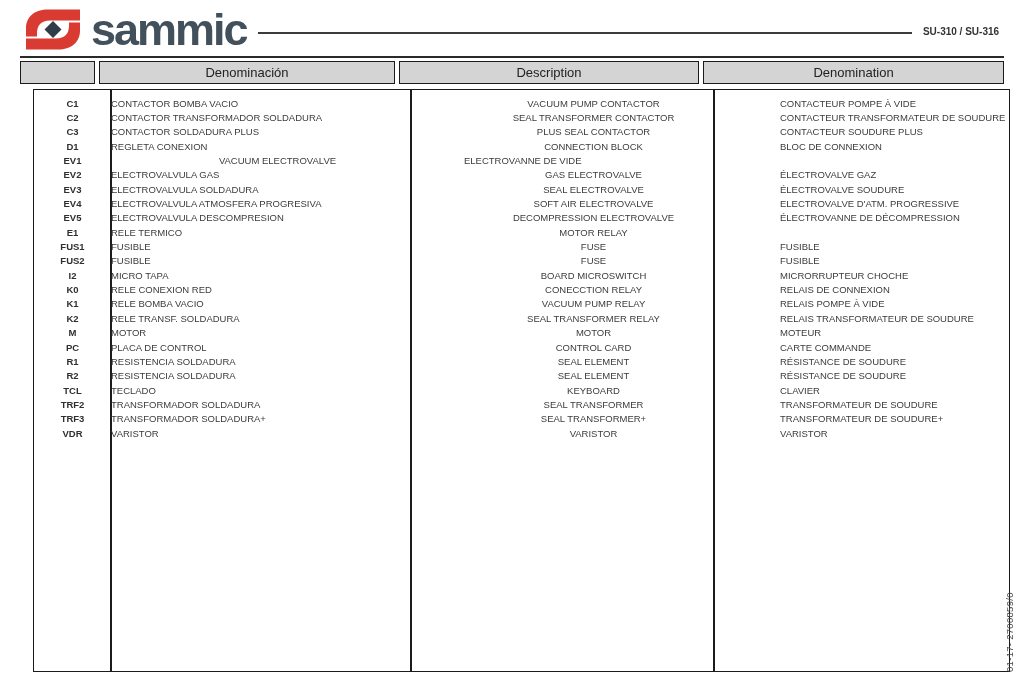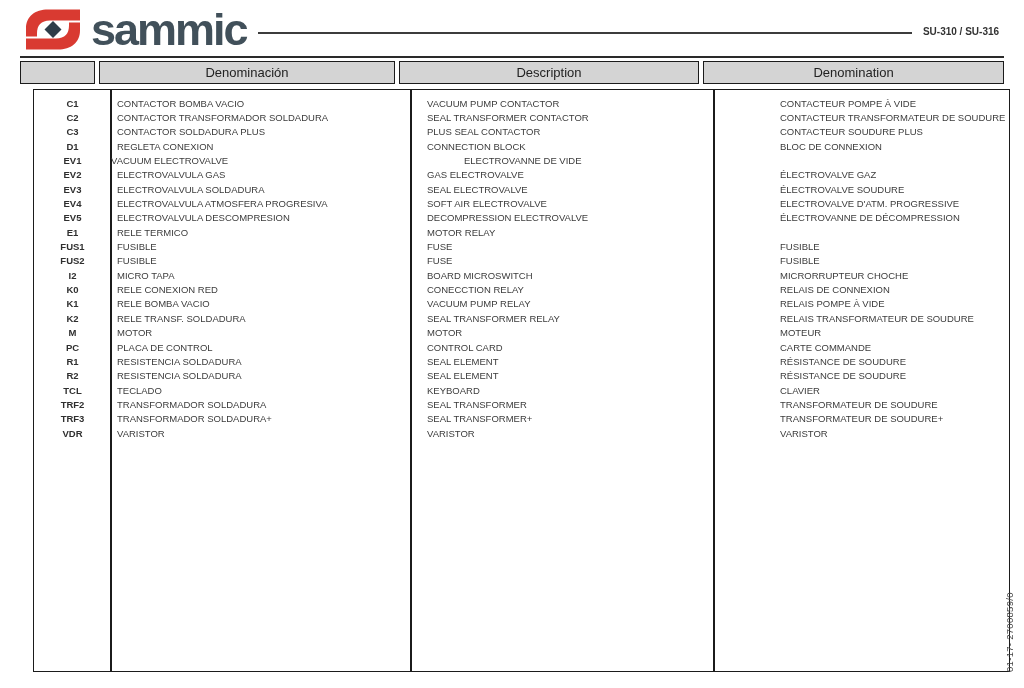--- a/index.html
+++ b/index.html
@@ -38,22 +38,22 @@
     box-sizing:border-box;border:1.5px solid #1b1b1b;background:#fff;margin-left:13px;
   }
   .vline{position:absolute;top:0;bottom:0;width:1.5px;background:#1b1b1b;}
   .vline-1{left:76px;}
   .vline-2{left:376px;}
   .vline-3{left:679px;}
   .rows{position:absolute;left:0;top:6px;right:0;}
   .row{display:flex;height:14.35px;align-items:center;}
   .cell{font-size:9.5px;color:#3b3b3b;white-space:nowrap;overflow:hidden;box-sizing:border-box;}
   .cell-code{width:77px;text-align:center;font-weight:bold;color:#2f2f2f;}
-  .cell-es{width:316px;padding-left:6px;}
-  .cell-en{width:333px;}
+  .cell-es{width:316px;}
+  .cell-en{width:333px;text-align:center;}
   .cell-fr{flex:1;padding-left:20px;}
   
   .vref{
     position:absolute;left:1004px;top:672px;
     transform:rotate(-90deg);transform-origin:top left;
     font-size:9.5px;color:#444;white-space:nowrap;letter-spacing:0.3px;
   }
 </style>
 </head>
 <body>

